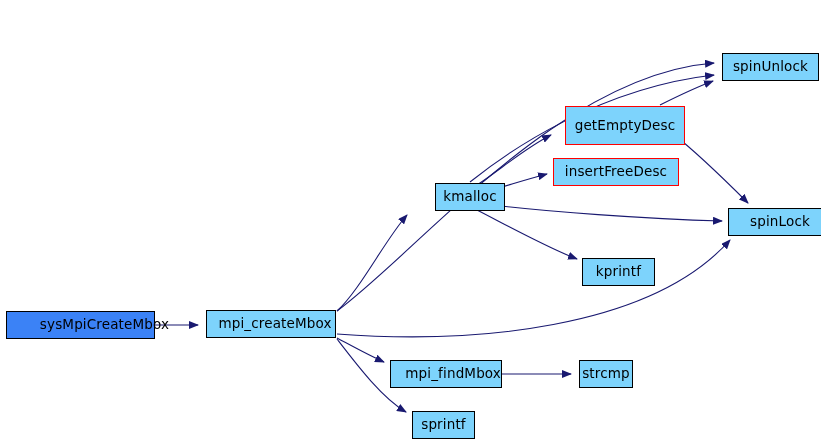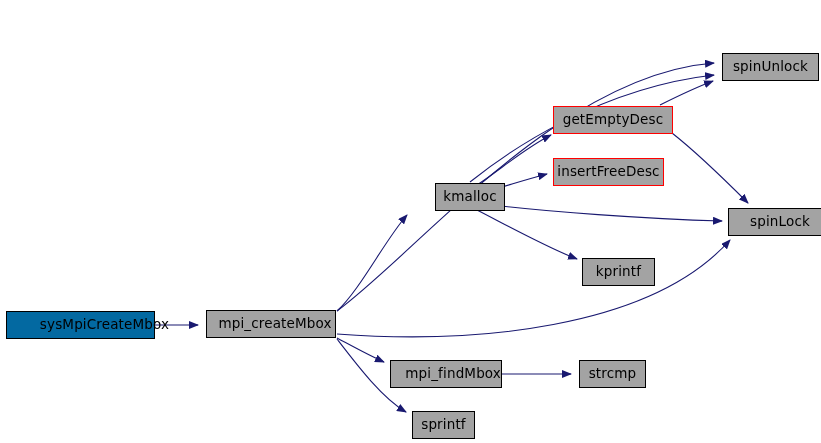--- a/index.html
+++ b/index.html
@@ -21,31 +21,31 @@
     top: 0;
     width: 821px;
     height: 443px;
   }
   .node {
     position: absolute;
     box-sizing: border-box;
     display: flex;
     align-items: center;
     justify-content: center;
-    background: #a3a3a3;
+    background: #7dd3fc;
     border: 1px solid #000000;
     font-size: 13.5px;
     color: #000000;
     letter-spacing: 0.15px;
     white-space: nowrap;
     line-height: 1;
     z-index: 2;
   }
   .node.root {
-    background: #0369a1;
+    background: #3b82f6;
     border-color: #000000;
     padding-left: 48px;
   }
   .node.highlight {
     border-color: #ff0000;
   }
   .node-label {
     pointer-events: none;
   }
 </style>
@@ -81,39 +81,39 @@
   <div id="node-layer">
       <div class="node root" style="left: 6px; top: 311px; width: 149px; height: 28px;">
         <span class="node-label">sysMpiCreateMbox</span>
       </div>
       <div class="node" style="left: 206px; top: 310px; width: 130px; height: 28px; padding-left: 8px;">
         <span class="node-label">mpi_createMbox</span>
       </div>
       <div class="node" style="left: 406px; top: 183px; width: 70px; height: 28px; margin-left: 29px;">
         <span class="node-label">kmalloc</span>
       </div>
-      <div class="node highlight" style="left: 553px; top: 106px; width: 120px; height: 28px;">
+      <div class="node highlight" style="left: 565px; top: 106px; width: 120px; height: 39px;">
         <span class="node-label">getEmptyDesc</span>
       </div>
-      <div class="node highlight" style="left: 553px; top: 158px; width: 111px; height: 28px;">
+      <div class="node highlight" style="left: 553px; top: 158px; width: 126px; height: 28px;">
         <span class="node-label">insertFreeDesc</span>
       </div>
       <div class="node" style="left: 582px; top: 258px; width: 73px; height: 28px;">
         <span class="node-label">kprintf</span>
       </div>
       <div class="node" style="left: 722px; top: 53px; width: 97px; height: 28px;">
         <span class="node-label">spinUnlock</span>
       </div>
       <div class="node" style="left: 728px; top: 208px; width: 104px; height: 28px;">
         <span class="node-label">spinLock</span>
       </div>
       <div class="node" style="left: 390px; top: 360px; width: 112px; height: 28px; justify-content: flex-end;">
         <span class="node-label">mpi_findMbox</span>
       </div>
-      <div class="node" style="left: 579px; top: 360px; width: 67px; height: 28px;">
+      <div class="node" style="left: 579px; top: 360px; width: 54px; height: 28px;">
         <span class="node-label">strcmp</span>
       </div>
       <div class="node" style="left: 412px; top: 411px; width: 63px; height: 28px;">
         <span class="node-label">sprintf</span>
       </div>
     </div>
 
 </div>
 
 </body></html>

